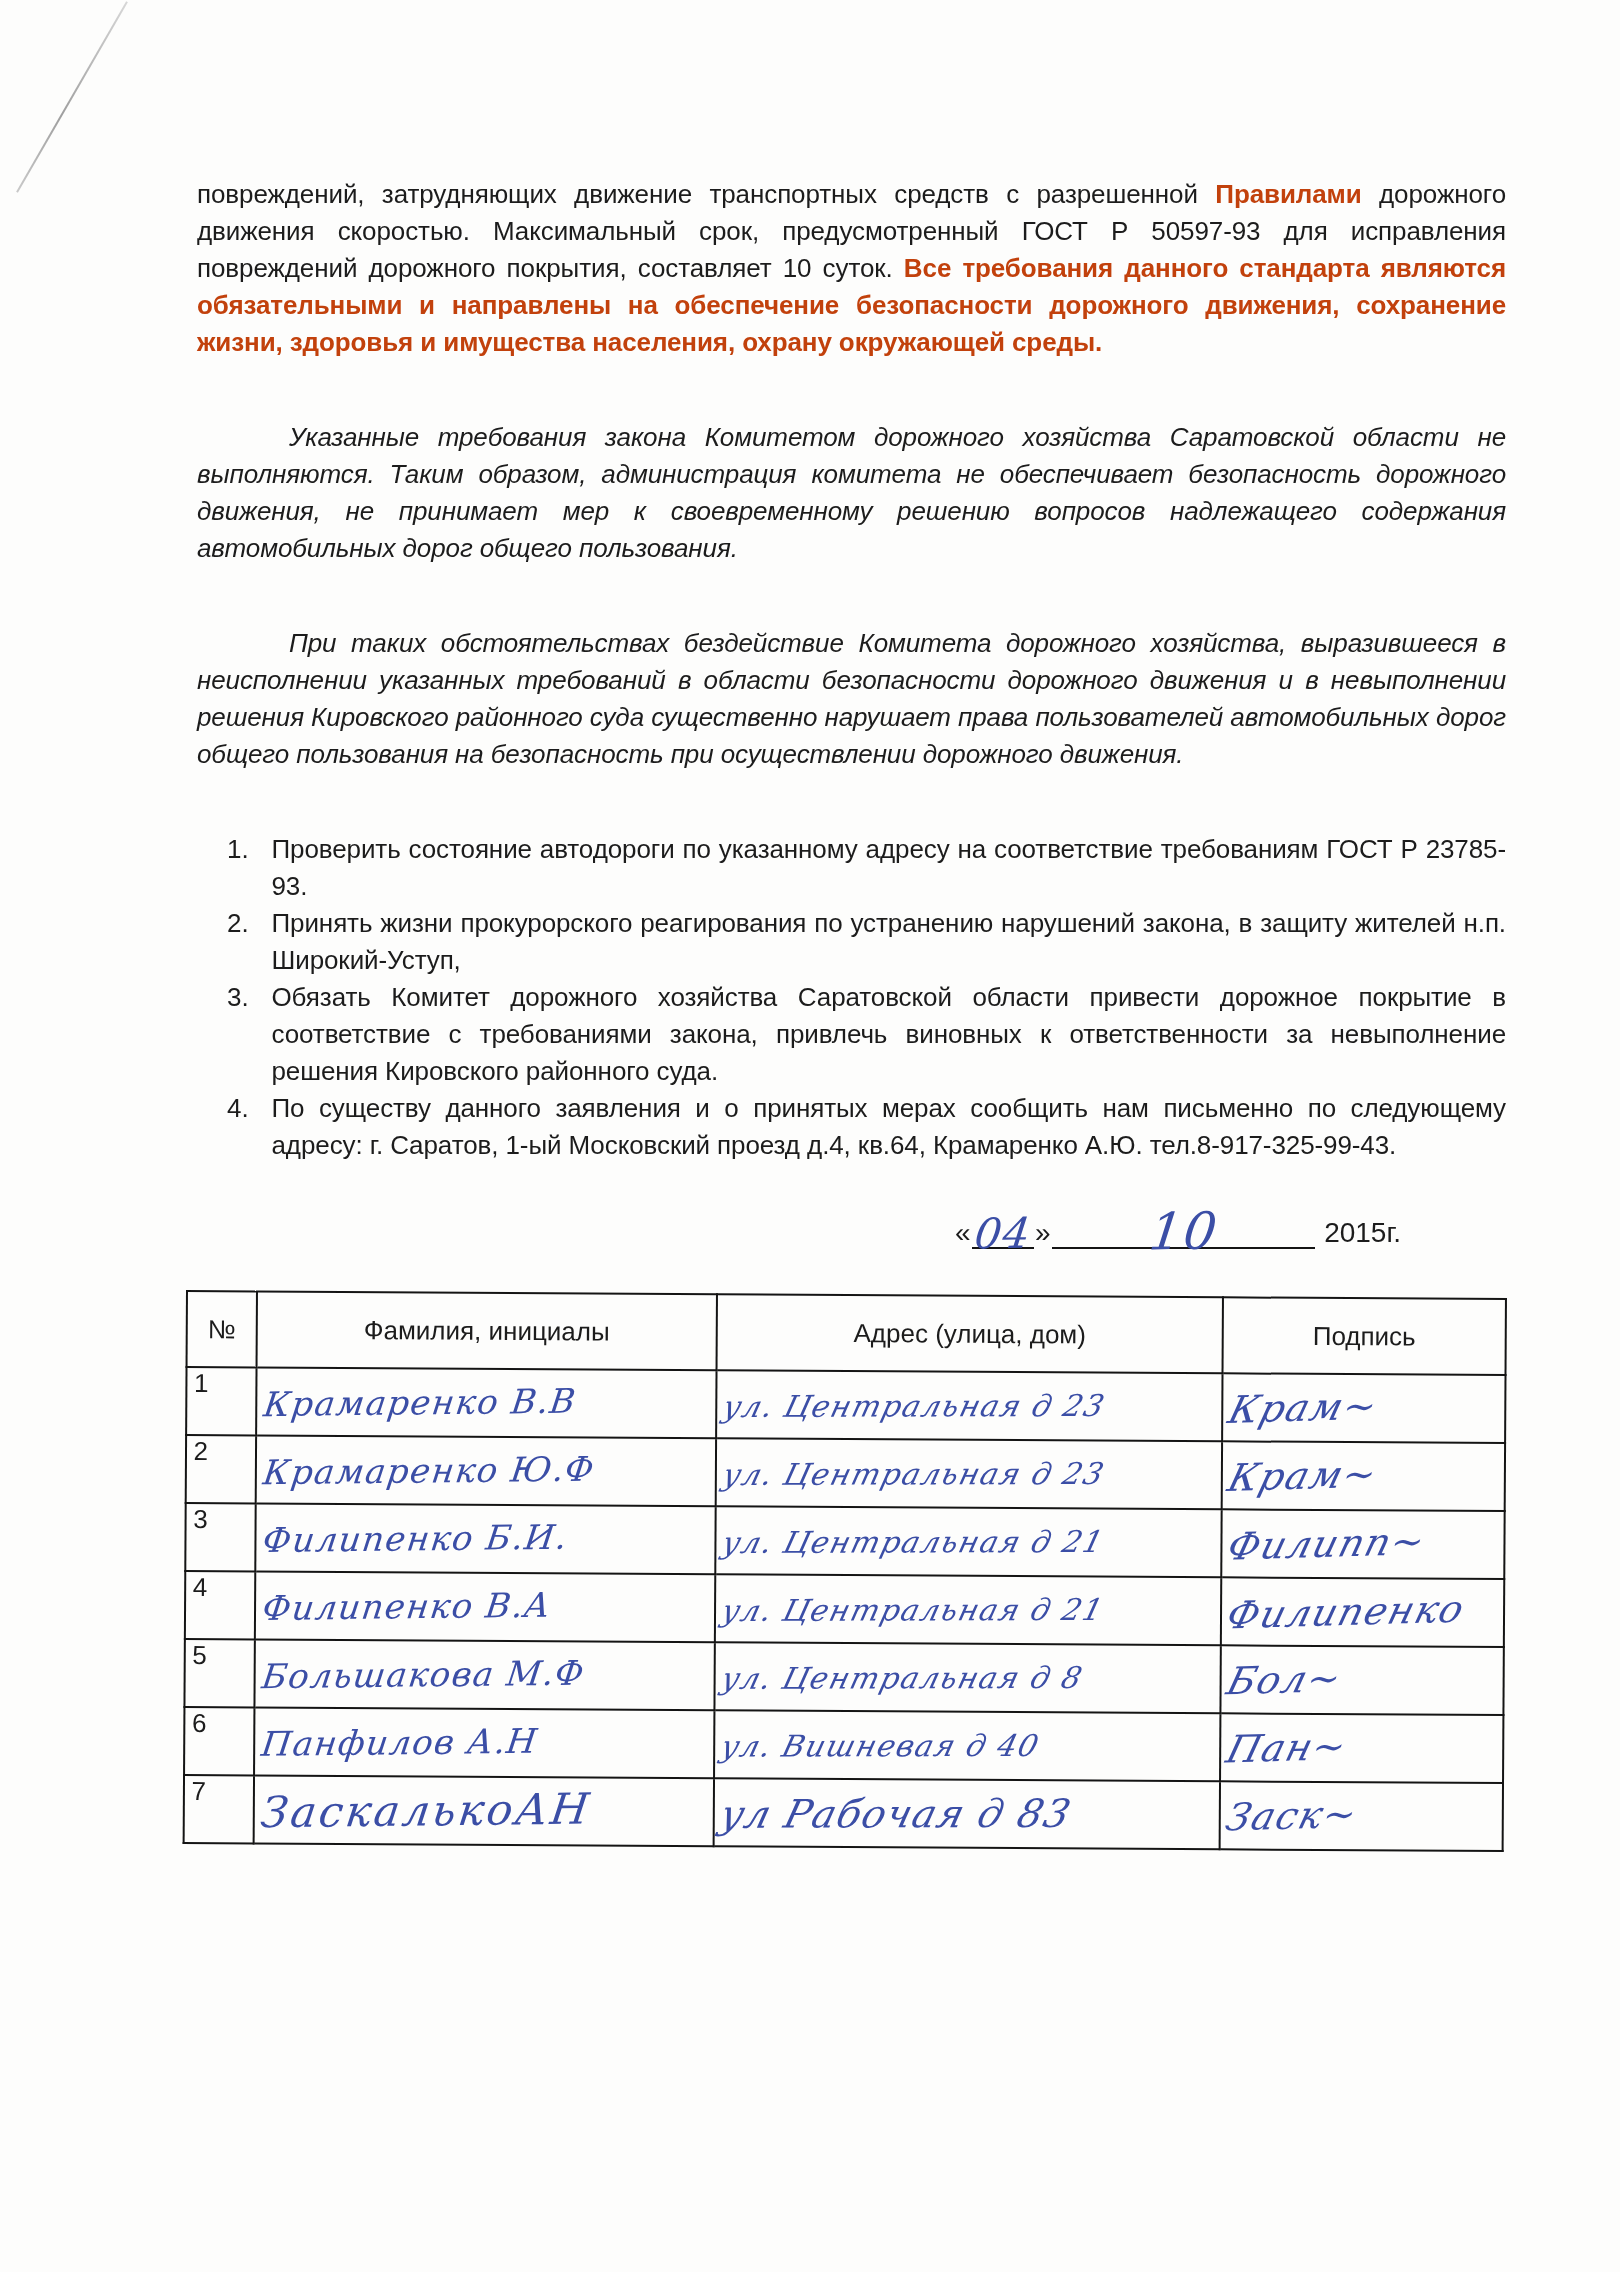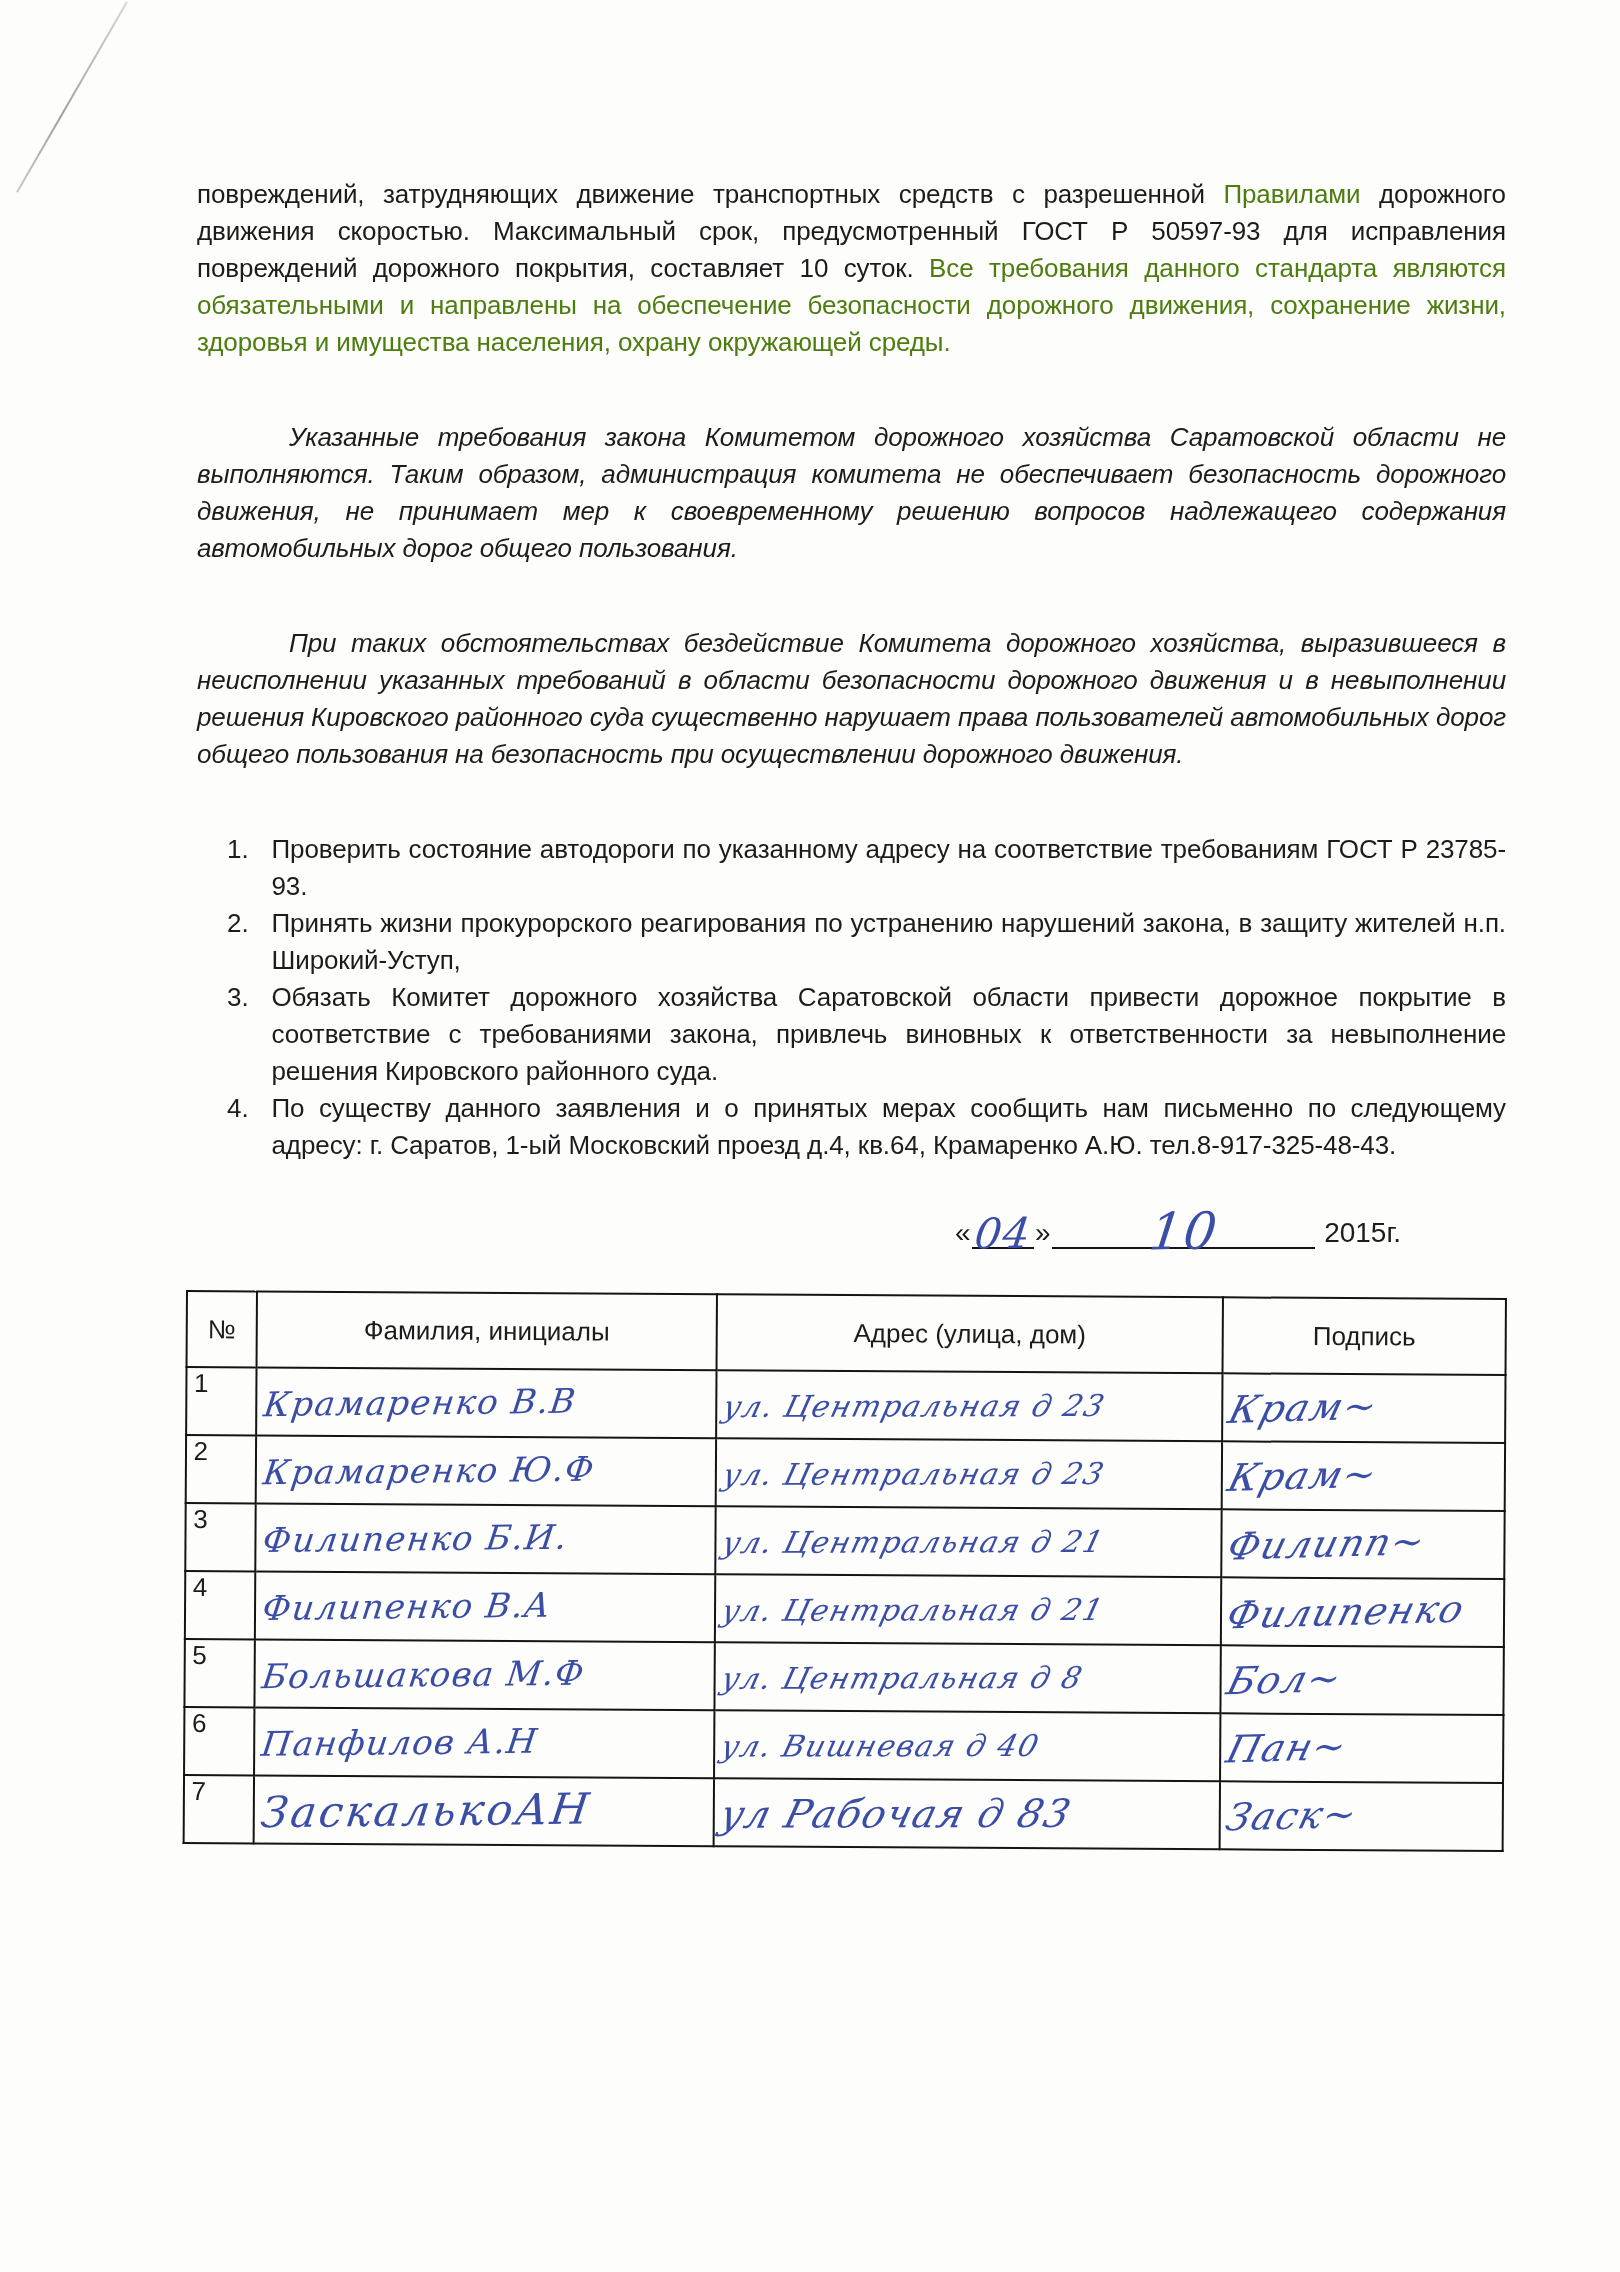--- a/index.html
+++ b/index.html
@@ -21,21 +21,21 @@
   }
   .content { position: absolute; left: 197px; top: 176px; width: 1309px; }
 
   p.body-par {
     margin: 0 0 58px 0;
     font-size: 26px; line-height: 37px;
     text-align: justify;
     letter-spacing: -0.1px;
   }
   p.body-par.indent { text-indent: 92px; font-style: italic; }
-  p.body-par b { font-weight: normal; color:#4d7c0f; }
+  p.body-par b { font-weight: bold; color:#c2410c; }
   .intro { margin: 0 0 38px 0; font-size: 26px; line-height: 37px; text-indent: 92px; }
 
   ul.requests { list-style: none; margin: 0 0 46px 0; padding: 0 0 0 30px; }
   ul.requests li { display: flex; gap: 10.5px; font-size: 26px; line-height: 37px; }
   .req-num { flex: 0 0 34px; }
   .req-text { flex: 1; text-align: justify; letter-spacing: -0.1px; }
 
   
   .hw {
     font-family: "DejaVu Serif", serif;
@@ -112,21 +112,21 @@
       <li>
         <span class="req-num">2.</span>
         <span class="req-text">Принять жизни прокурорского реагирования по устранению нарушений закона, в защиту жителей н.п. Широкий-Уступ,</span>
       </li>
       <li>
         <span class="req-num">3.</span>
         <span class="req-text">Обязать Комитет дорожного хозяйства Саратовской области привести дорожное покрытие в соответствие с требованиями закона, привлечь виновных к ответственности за невыполнение решения Кировского районного суда.</span>
       </li>
       <li>
         <span class="req-num">4.</span>
-        <span class="req-text">По существу данного заявления и о принятых мерах сообщить нам письменно по следующему адресу: г. Саратов, 1-ый Московский проезд д.4, кв.64, Крамаренко А.Ю. тел.8-917-325-48-43.</span>
+        <span class="req-text">По существу данного заявления и о принятых мерах сообщить нам письменно по следующему адресу: г. Саратов, 1-ый Московский проезд д.4, кв.64, Крамаренко А.Ю. тел.8-917-325-99-43.</span>
       </li>
     </ul>
 
     <div class="date-line">
       <span class="dq">«</span>
         <span class="slot day-slot"><span class="hw day">04</span></span>
         <span class="dq">»</span>
         <span class="slot month-slot"><span class="hw month">10</span></span>
         <span class="year">2015г.</span>
     </div>

